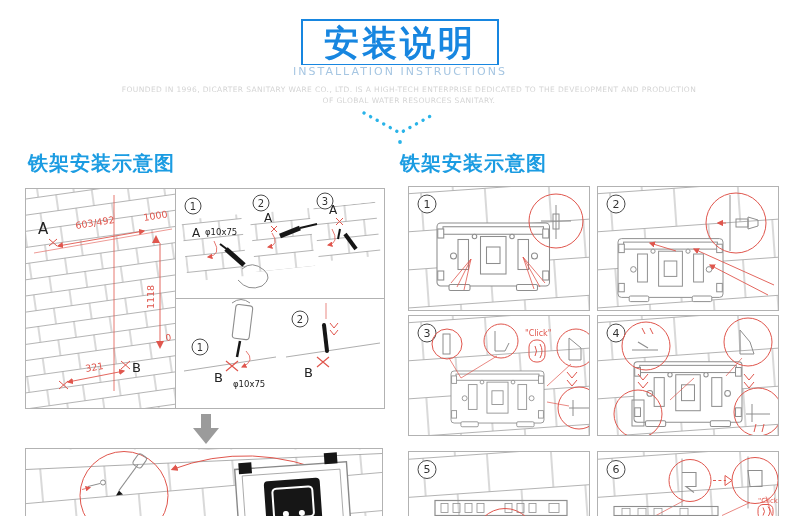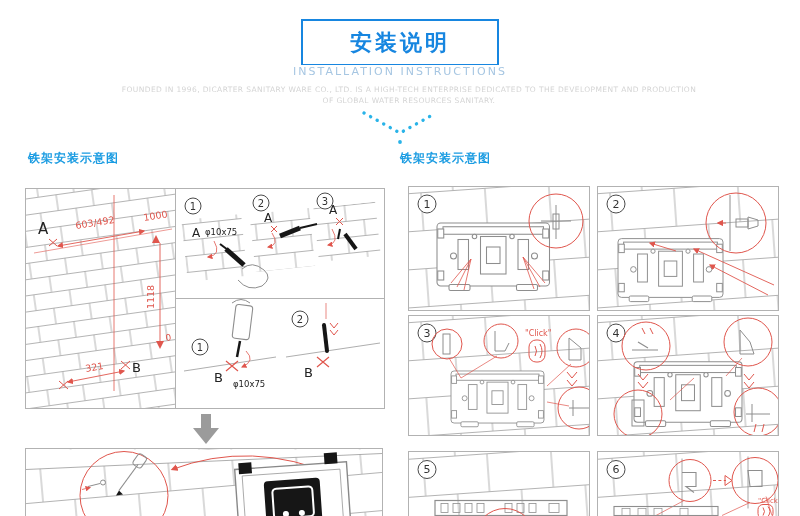--- a/index.html
+++ b/index.html
@@ -2,32 +2,32 @@
 <html><head>
 <meta charset="utf-8">
 <style>
   html,body{margin:0;padding:0;background:#fff;}
   body{font-family:"DejaVu Sans","Liberation Sans",sans-serif;}
   #page{position:relative;width:800px;height:516px;background:#fff;overflow:hidden;}
 
   
   .title-box{position:absolute;left:301px;top:19px;width:198px;height:47px;
     border:2px solid #1786e0;box-sizing:border-box;text-align:center;}
-  .title-box h1{margin:2px 0 0 0;font-size:22px;line-height:40px;font-weight:bold;color:#1786e0;letter-spacing:3px;}
+  .title-box h1{margin:2px 0 0 0;font-size:35px;line-height:40px;font-weight:bold;color:#1786e0;letter-spacing:3px;}
   .subtitle-row{position:absolute;left:0;top:60px;width:100%;text-align:center;}
   .subtitle-row span{display:inline-block;background:#fff;padding:0 8px;color:#a6c6e2;
     font-size:11px;letter-spacing:2px;text-align:center;}
   .company{position:absolute;left:0;width:100%;text-align:center;color:#d4d4d4;
     font-size:7.5px;letter-spacing:.4px;padding-left:9px;}
   .company.l1{top:85px}
   .company.l2{top:96px}
   .chevron{position:absolute;left:358px;top:106px;}
 
   
-  .sec-title{position:absolute;top:150px;font-size:12px;font-weight:bold;color:#1b9ce2;letter-spacing:1px;}
+  .sec-title{position:absolute;top:150px;font-size:20px;font-weight:bold;color:#1b9ce2;letter-spacing:1px;}
   .sec-title.left{left:28px}
   .sec-title.right{left:400px}
 
   
   .p{position:absolute;background:#fff;border:1px solid #b2b2b2;box-sizing:border-box;}
   .p svg{display:block;width:100%;height:100%;}
   .noBot{border-bottom:none;}
   #wallDims{left:25px;top:188px;width:151px;height:221px}
   #stepsWall{left:175px;top:188px;width:210px;height:111px}
   #stepsFloor{left:175px;top:298px;width:210px;height:111px}

